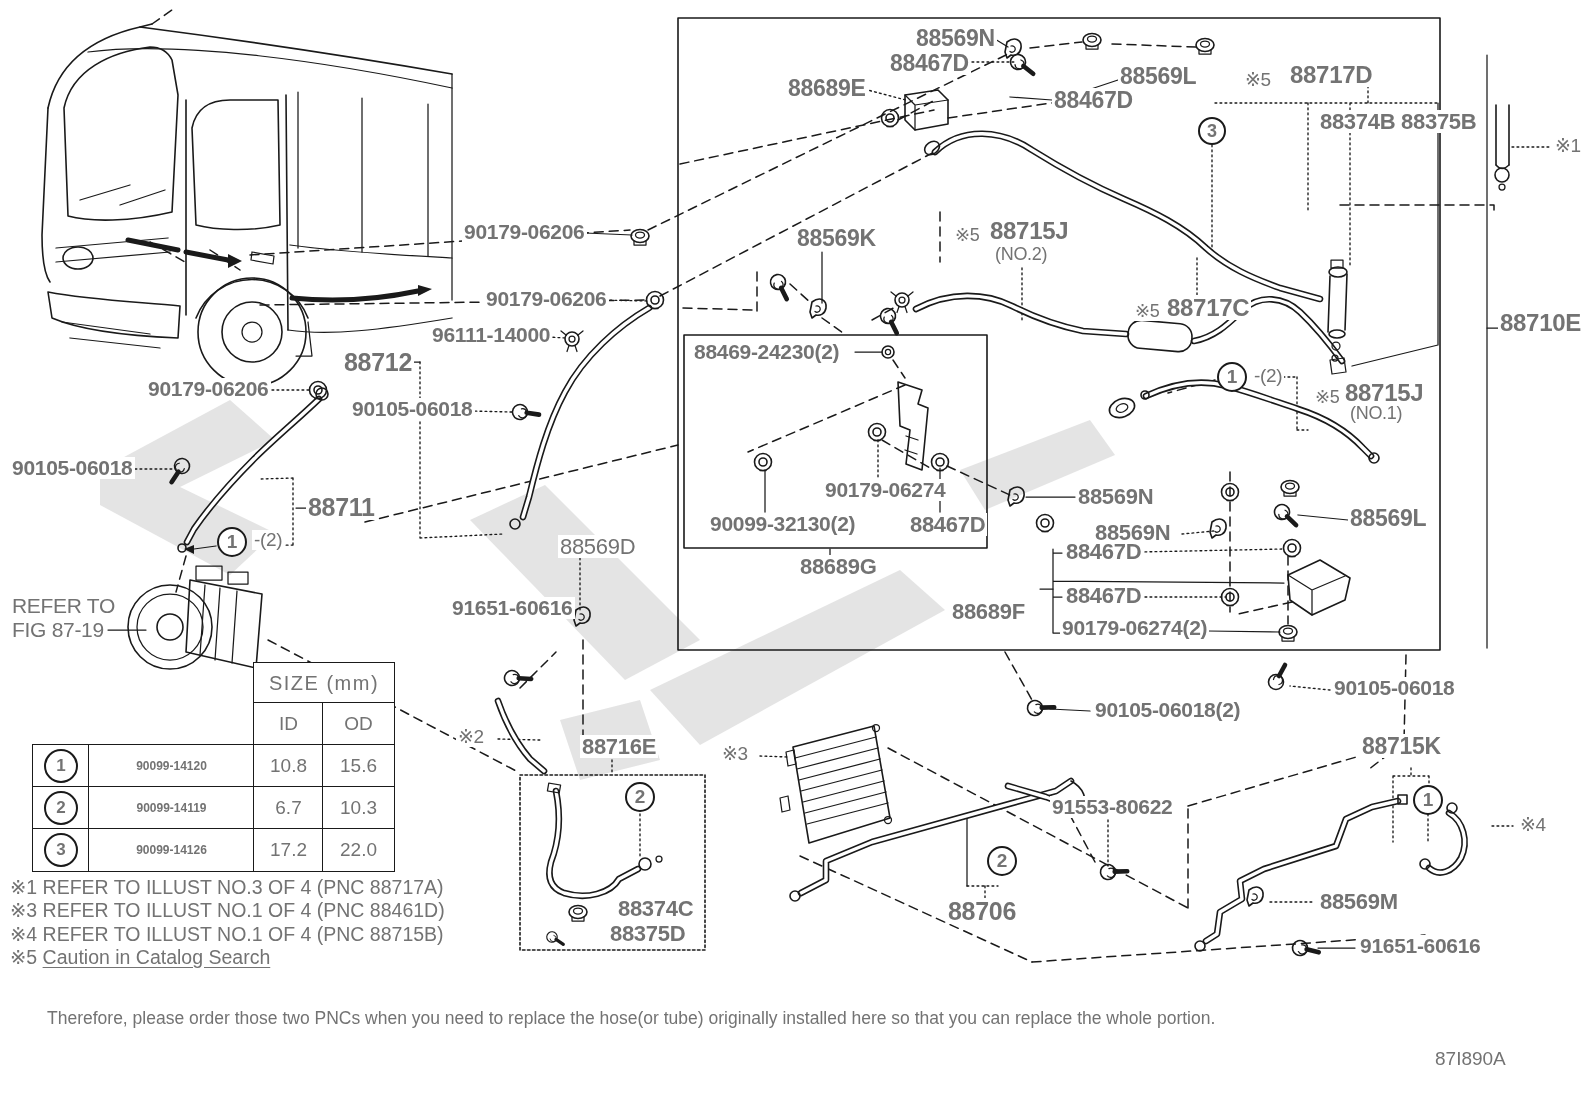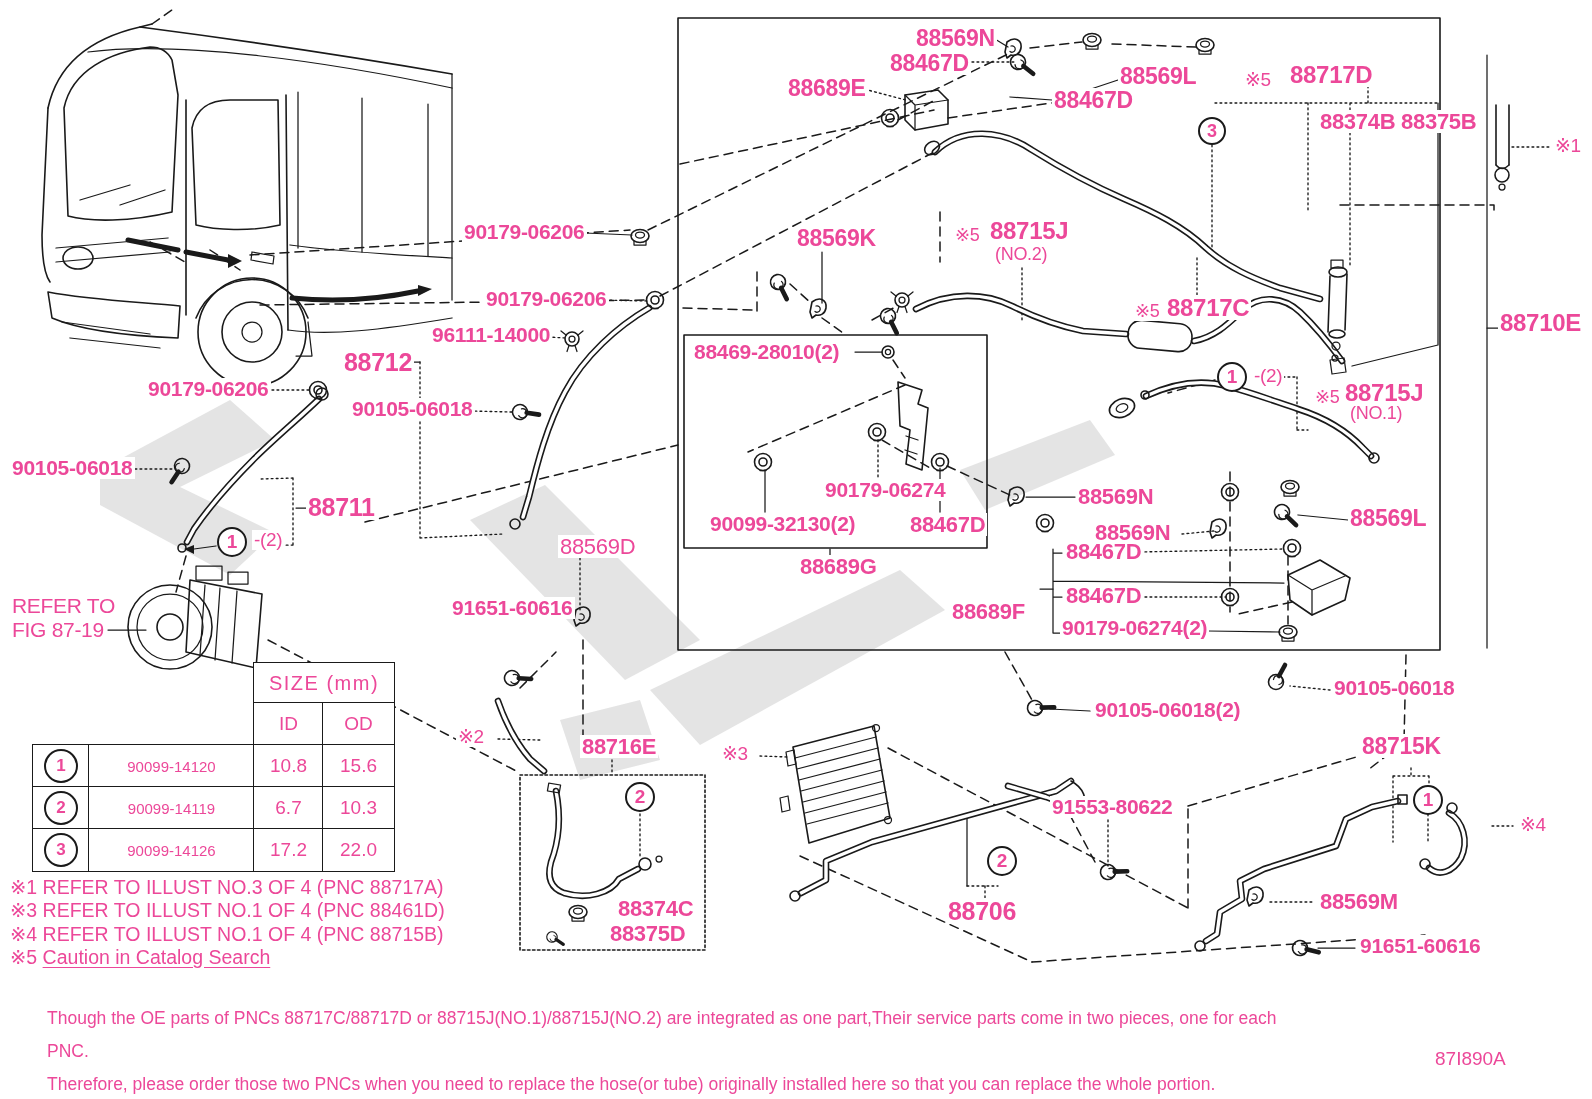--- a/index.html
+++ b/index.html
@@ -1,35 +1,35 @@
 <!DOCTYPE html>
 <html><head>
 <meta charset="utf-8">
 <style>
   html,body{margin:0;padding:0;background:#fff;}
   #stage{position:relative;width:1592px;height:1099px;background:#fff;overflow:hidden;
-         font-family:"Liberation Sans","DejaVu Sans",sans-serif;color:#ec4899;}
+         font-family:"Liberation Sans","DejaVu Sans",sans-serif;color:#737373;}
   svg{position:absolute;left:0;top:0;}
   .ln{fill:none;stroke:#1a1a1a;stroke-width:1.6;stroke-linecap:round;stroke-linejoin:round;}
   .thin{stroke-width:1.25;}
   .dash{stroke-dasharray:9 6;stroke-width:1.5;}
   .dot{stroke-dasharray:1.8 3.2;stroke-width:1.35;}
   .tube-o{stroke-width:6.6;}
   .tube-i{stroke:#fff;stroke-width:3.4;}
   .blk{fill:#1a1a1a;stroke:none;}
   .wm{fill:#c9c9c9;opacity:.5;stroke:none;}
   .lbl{position:absolute;white-space:nowrap;background:#fff;padding:0 2px;line-height:1.05;
        letter-spacing:-0.3px;}
   .circ{position:absolute;border:2px solid #1a1a1a;border-radius:50%;background:#fff;
         display:flex;align-items:center;justify-content:center;font-weight:700;}
   
   #sizetable{position:absolute;left:32px;top:662px;width:363px;height:210px;}
   .tcell{position:absolute;border:1.8px solid #1a1a1a;background:#fff;display:flex;
          align-items:center;justify-content:center;font-size:19px;}
-  .tnum{font-weight:400;font-size:15px;letter-spacing:0;}
+  .tnum{font-weight:700;font-size:12px;letter-spacing:0;}
   .thead{letter-spacing:1.5px;font-size:20px;}
   .rowcirc{width:30px;height:30px;border:2px solid #1a1a1a;border-radius:50%;display:flex;
            align-items:center;justify-content:center;font-size:17px;font-weight:700;}
   
   #notes{position:absolute;left:10px;top:876px;font-size:19.5px;line-height:23.4px;letter-spacing:0;}
   #note5 u{text-underline-offset:3px;}
   #caution{position:absolute;left:47px;top:1002px;width:1260px;font-size:17.5px;line-height:33px;}
   #figcode{position:absolute;left:1435px;top:1048px;font-size:19px;}
 </style>
 </head>
@@ -338,21 +338,21 @@
       <div class="lbl" style="left: 484px; top: 288px; font-size: 21px; font-weight: 700;">90179-06206</div>
       <div class="lbl" style="left: 430px; top: 324px; font-size: 21px; font-weight: 700;">96111-14000</div>
       <div class="lbl" style="left: 342px; top: 349px; font-size: 25px; font-weight: 700;">88712</div>
       <div class="lbl" style="left: 350px; top: 398px; font-size: 21px; font-weight: 700;">90105-06018</div>
       <div class="lbl" style="left: 146px; top: 378px; font-size: 21px; font-weight: 700;">90179-06206</div>
       <div class="lbl" style="left: 10px; top: 457px; font-size: 21px; font-weight: 700;">90105-06018</div>
       <div class="lbl" style="left: 306px; top: 494px; font-size: 25px; font-weight: 700; text-align: center;">88711</div>
       <div class="lbl" style="left: 252px; top: 530px; font-size: 19px; font-weight: 400;">-(2)</div>
       <div class="lbl" style="left: 10px; top: 595px; font-size: 21px; font-weight: 400;">REFER TO</div>
       <div class="lbl" style="left: 10px; top: 619px; font-size: 21px; font-weight: 400;">FIG 87-19</div>
-      <div class="lbl" style="left: 692px; top: 341px; font-size: 21px; font-weight: 700;">88469-28010(2)</div>
+      <div class="lbl" style="left: 692px; top: 341px; font-size: 21px; font-weight: 700;">88469-24230(2)</div>
       <div class="lbl" style="left: 823px; top: 479px; font-size: 21px; font-weight: 700;">90179-06274</div>
       <div class="lbl" style="left: 708px; top: 513px; font-size: 21px; font-weight: 700;">90099-32130(2)</div>
       <div class="lbl" style="left: 908px; top: 513px; font-size: 22px; font-weight: 700;">88467D</div>
       <div class="lbl" style="left: 798px; top: 555px; font-size: 22px; font-weight: 700;">88689G</div>
       <div class="lbl" style="left: 1076px; top: 485px; font-size: 22px; font-weight: 700;">88569N</div>
       <div class="lbl" style="left: 1093px; top: 521px; font-size: 22px; font-weight: 700;">88569N</div>
       <div class="lbl" style="left: 1064px; top: 540px; font-size: 22px; font-weight: 700;">88467D</div>
       <div class="lbl" style="left: 1348px; top: 506px; font-size: 23px; font-weight: 700;">88569L</div>
       <div class="lbl" style="left: 950px; top: 600px; font-size: 22px; font-weight: 700;">88689F</div>
       <div class="lbl" style="left: 1064px; top: 584px; font-size: 22px; font-weight: 700;">88467D</div>
@@ -410,19 +410,18 @@
 </div>
 
 <div id="notes">
   <div>※1 REFER TO ILLUST NO.3 OF 4 (PNC 88717A)</div>
   <div>※3 REFER TO ILLUST NO.1 OF 4 (PNC 88461D)</div>
   <div>※4 REFER TO ILLUST NO.1 OF 4 (PNC 88715B)</div>
   <div id="note5"><span>※5 </span><u>Caution in Catalog Search</u></div>
 </div>
 
 <div id="caution">
-  <div>Though the OE parts of PNCs 88717C/88717D or 88715J(NO.1)/88715J(NO.2) are integrated as one part,Their service parts come in two pieces, one for each PNC.</div>
   <div>Therefore, please order those two PNCs when you need to replace the hose(or tube) originally installed here so that you can replace the whole portion.</div>
 </div>
 
 <div id="figcode">87I890A</div>
 
 </div>
 
 </body></html>

